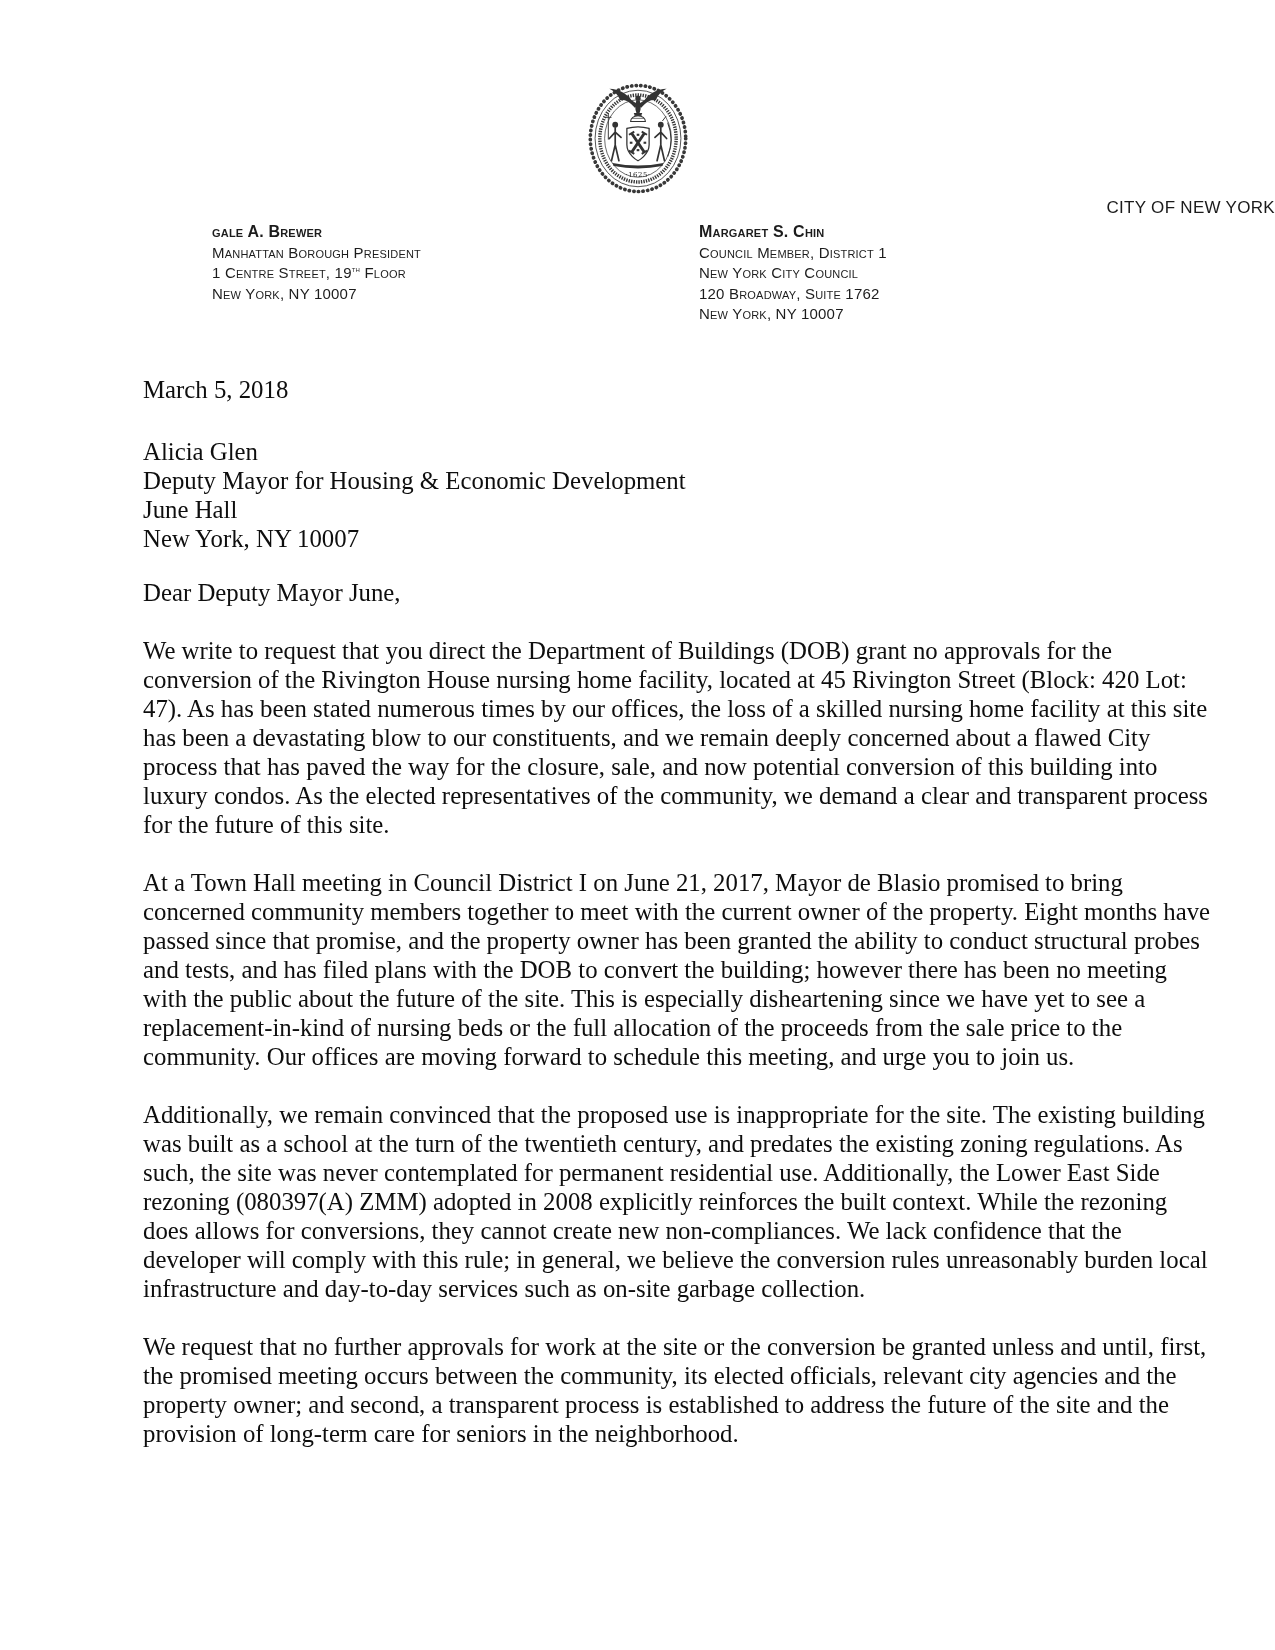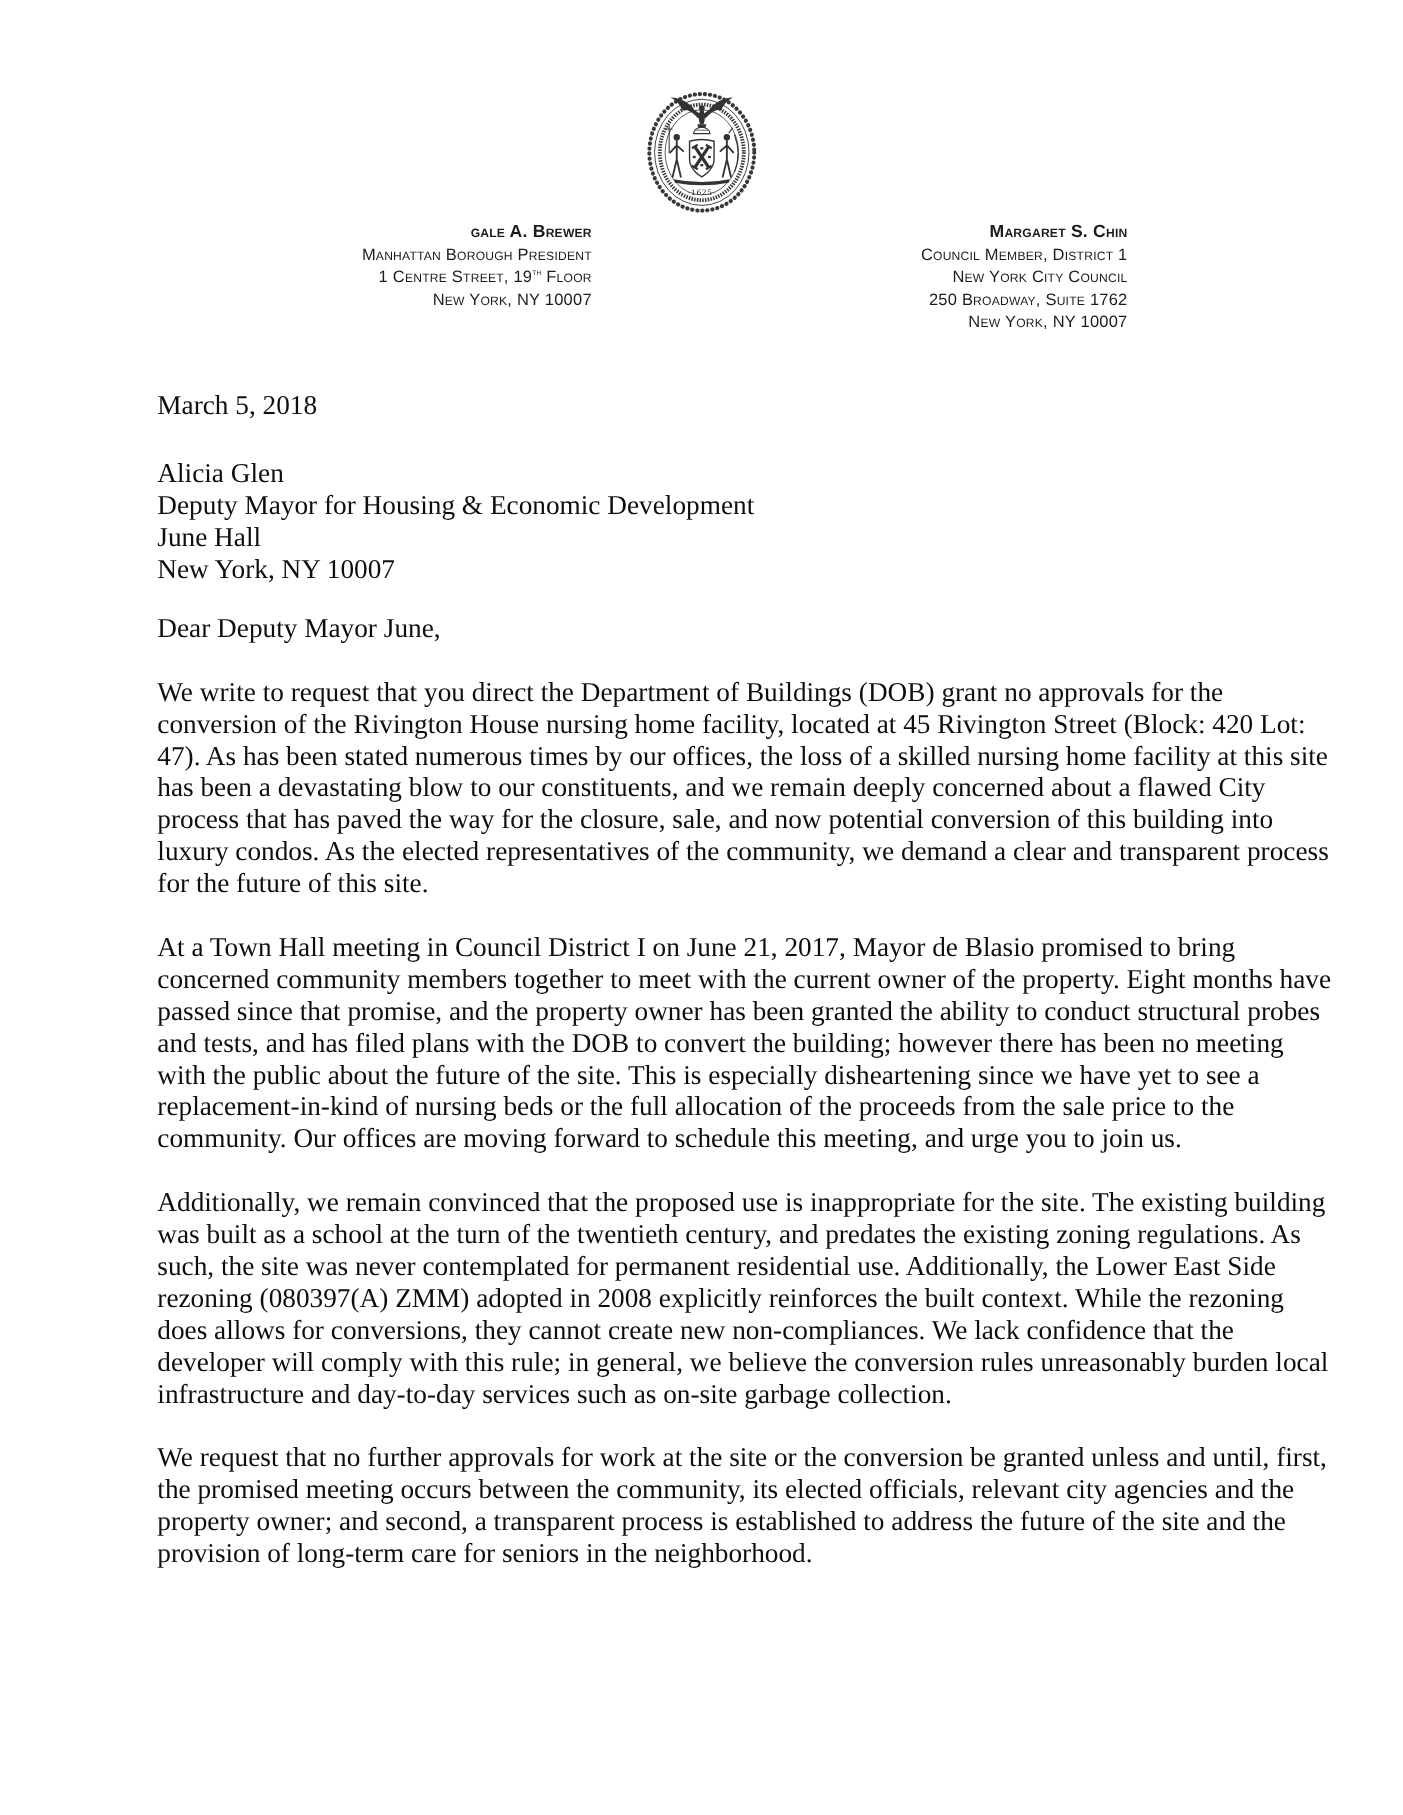--- a/index.html
+++ b/index.html
@@ -26,21 +26,21 @@
     color: #1b1b1b;
     font-weight: 400;
   }
   .official-cols {
     position: relative;
     height: 106px;
     margin-top: 4px;
     font-family: "Liberation Sans", sans-serif;
     font-variant: small-caps;
     color: #1c1c1c;
-    text-align: right;
+    text-align: left;
   }
   .official-col { position: absolute; top: 0; line-height: 20.5px; font-size: 15px; letter-spacing: 0.2px; }
   .official-col.left  { left: 212px; width: 326px; }
   .official-col.right { left: 699px; width: 326px; }
   .official-col .official-name { font-weight: 700; font-size: 16px; }
   .official-col sup { font-size: 0.58em; line-height: 0; }
 
   
   .letter-main {
     margin: 47px 64px 0 143px;
@@ -106,34 +106,35 @@
           <rect x="97.5" y="101" width="5" height="4"></rect>
           <rect x="97.5" y="130" width="5" height="4"></rect>
           <rect x="84.5" y="116" width="5" height="4"></rect>
           <rect x="110.5" y="116" width="5" height="4"></rect>
         </g>
 
         <path d="M52 156 Q100 166 148 156 L146 162 Q100 171 54 162 Z" fill="#333"></path>
 
         <text x="100" y="183" text-anchor="middle" font-size="13" letter-spacing="1" fill="#222" font-family="'DejaVu Serif', serif">·1625·</text>
       </svg>
+      <div class="seal-caption">CITY OF NEW YORK</div>
     </div>
 
     <div class="official-cols">
       <div class="official-col left">
         <div class="official-name">gale A. Brewer</div>
         <div class="official-line">Manhattan Borough President</div>
         <div class="official-line"><span>1 Centre Street, 19</span><sup>th</sup><span> Floor</span></div>
         <div class="official-line">New York, NY 10007</div>
       </div>
       <div class="official-col right">
         <div class="official-name">Margaret S. Chin</div>
         <div class="official-line">Council Member, District 1</div>
         <div class="official-line">New York City Council</div>
-        <div class="official-line">250 Broadway, Suite 1762</div>
+        <div class="official-line">120 Broadway, Suite 1762</div>
         <div class="official-line">New York, NY 10007</div>
       </div>
     </div>
 
   </div>
 
   <div class="letter-main">
     <div class="date-line">March 5, 2018</div>
 
     <div class="recipient-block">

